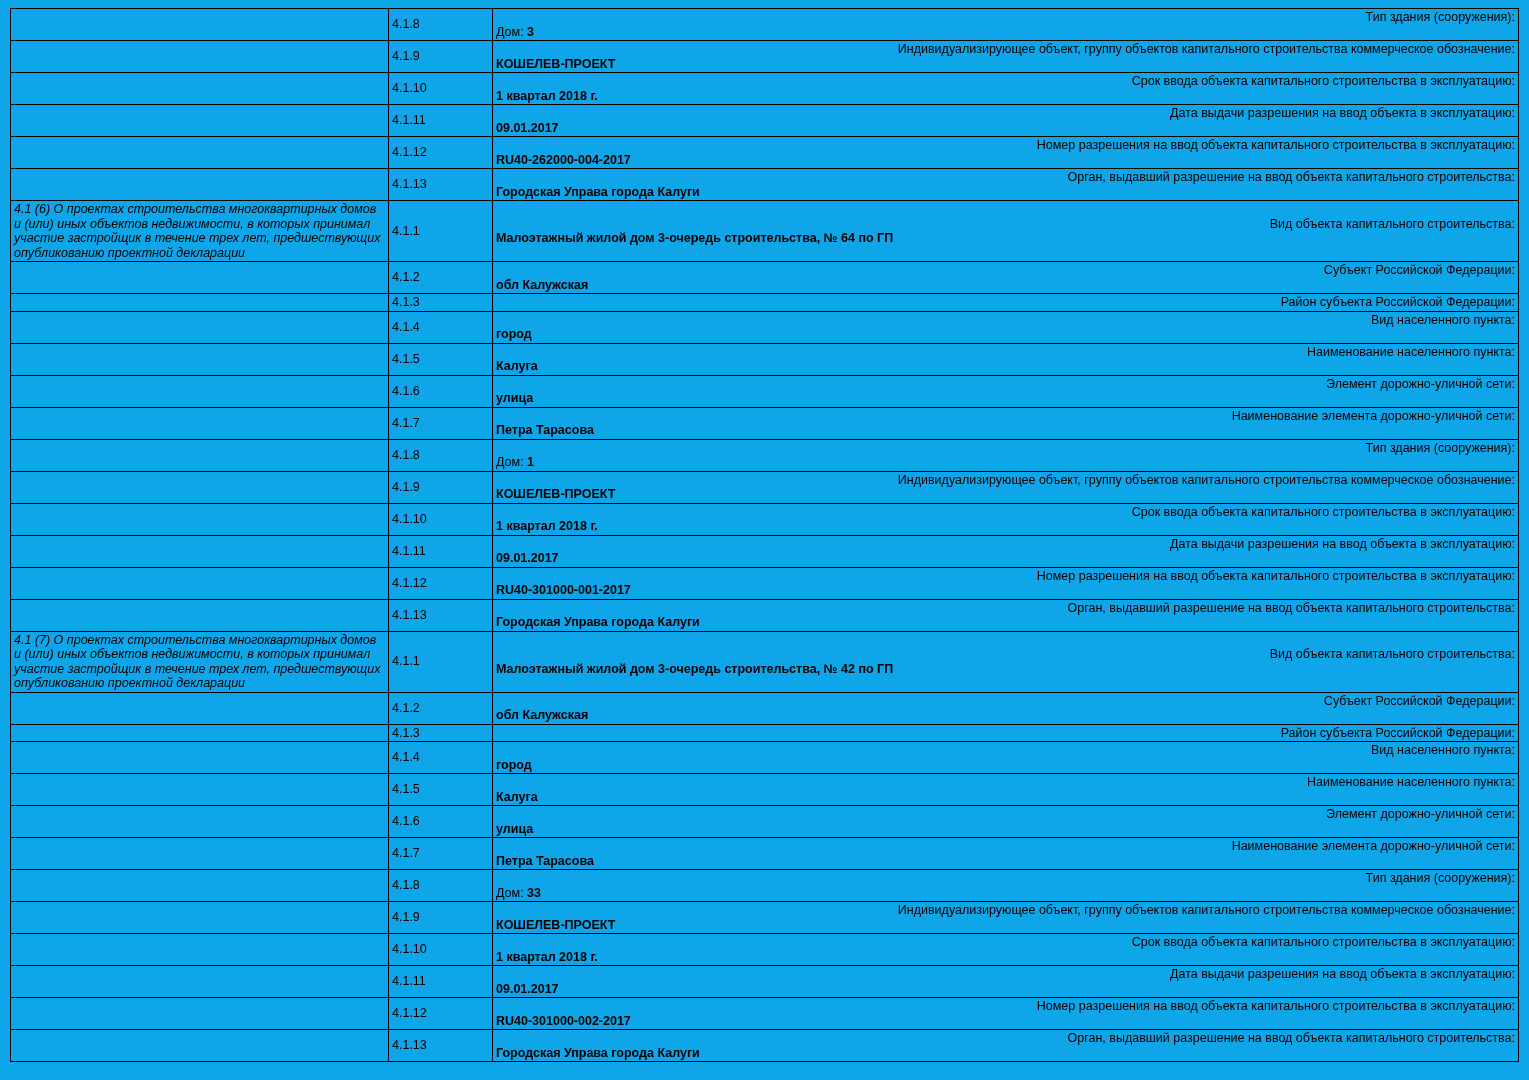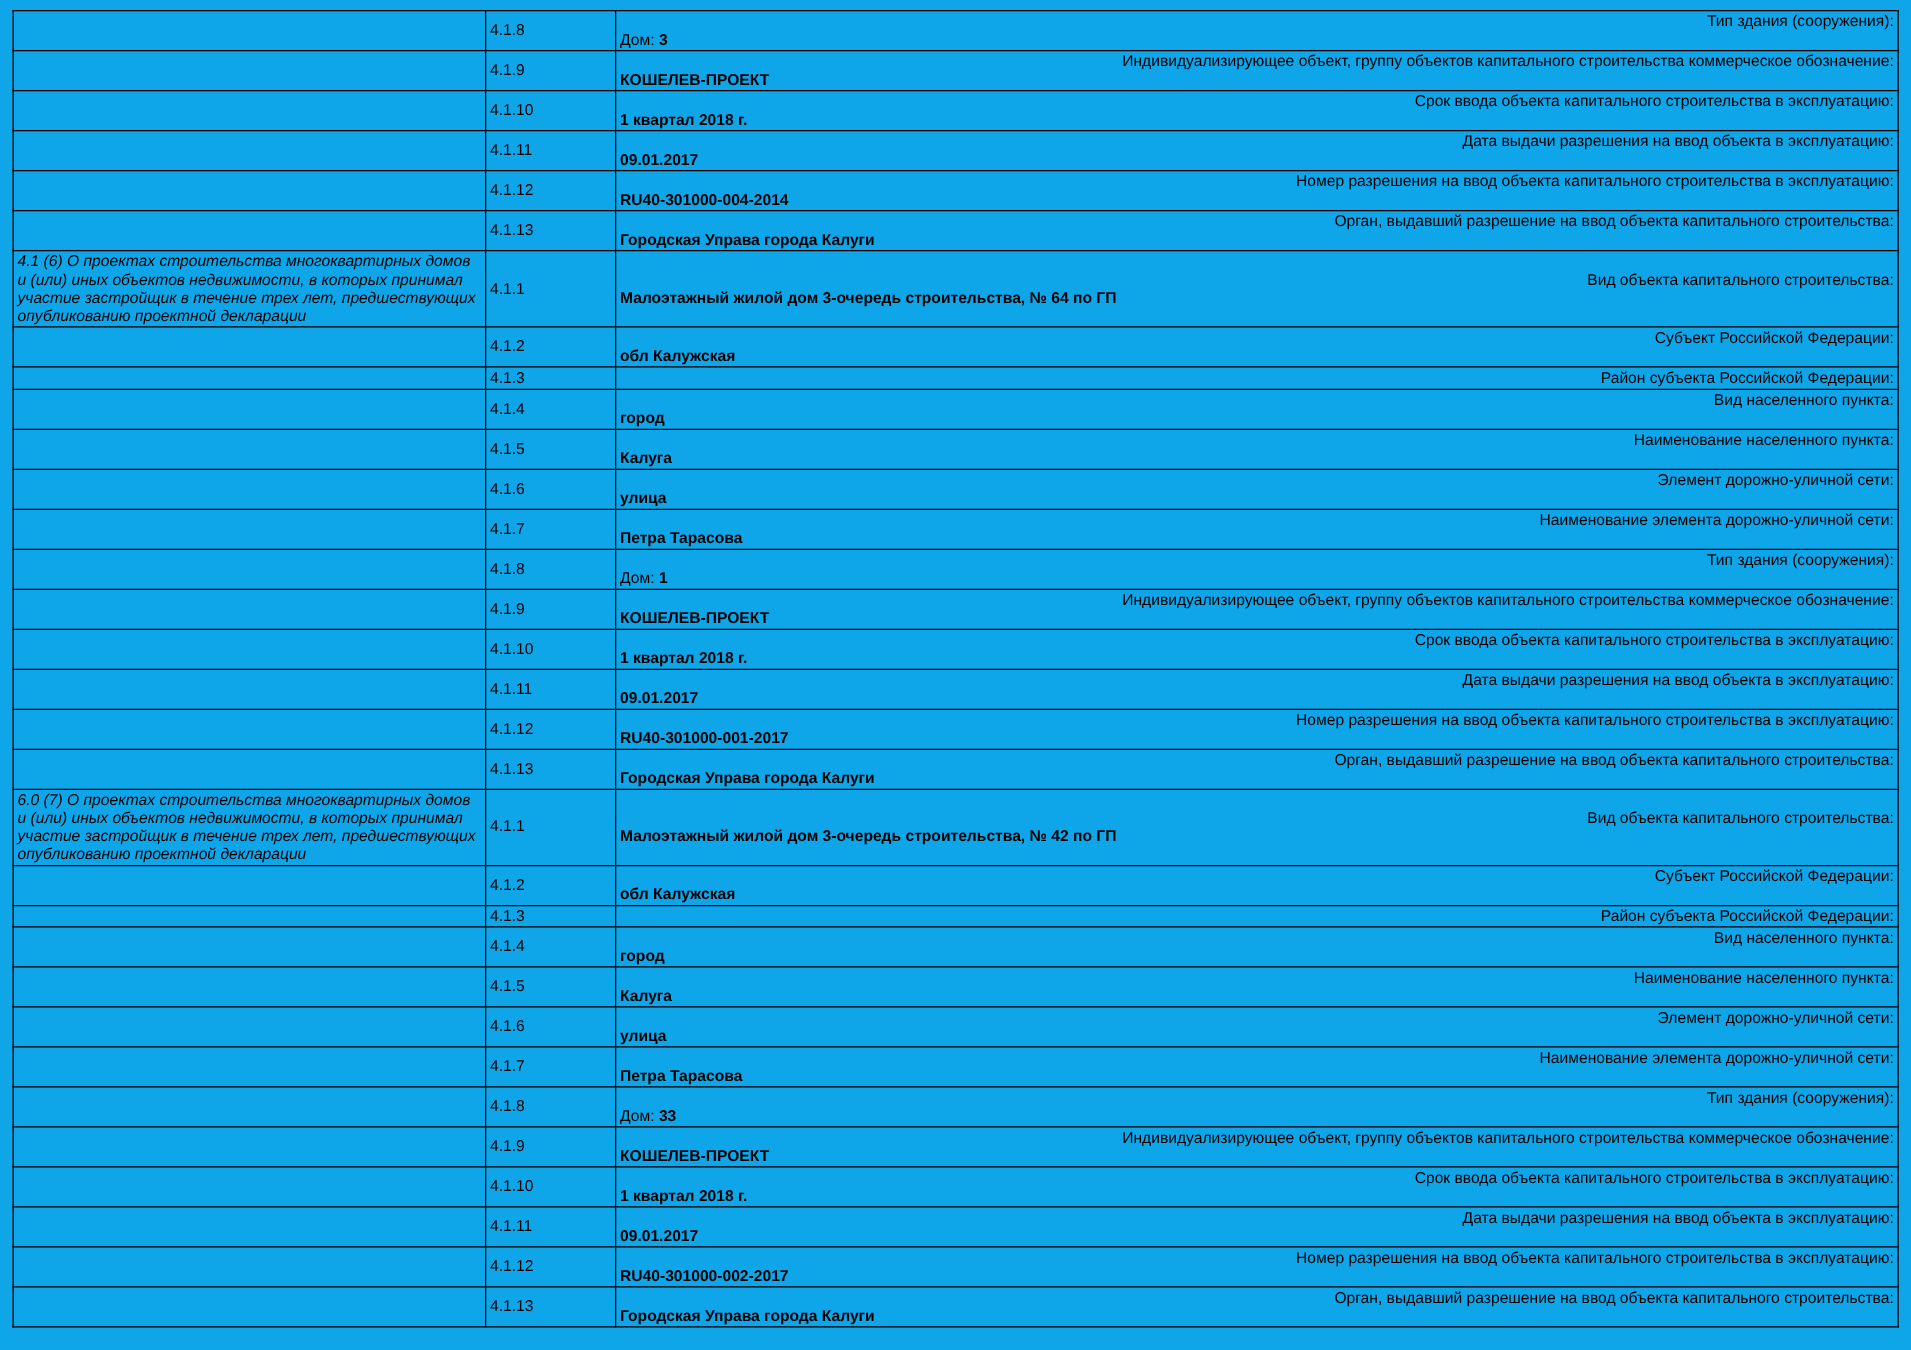--- a/index.html
+++ b/index.html
@@ -87,21 +87,21 @@
     <td class="cell-content">
       <div class="field-label">Дата выдачи разрешения на ввод объекта в эксплуатацию:</div>
       <div class="field-value"><span class="value-prefix"></span><span class="value-bold">09.01.2017</span></div>
     </td>
   </tr>
         <tr>
     <td class="cell-desc"></td>
     <td class="cell-num">4.1.12</td>
     <td class="cell-content">
       <div class="field-label">Номер разрешения на ввод объекта капитального строительства в эксплуатацию:</div>
-      <div class="field-value"><span class="value-prefix"></span><span class="value-bold">RU40-301000-004-2014</span></div>
+      <div class="field-value"><span class="value-prefix"></span><span class="value-bold">RU40-262000-004-2017</span></div>
     </td>
   </tr>
         <tr>
     <td class="cell-desc"></td>
     <td class="cell-num">4.1.13</td>
     <td class="cell-content">
       <div class="field-label">Орган, выдавший разрешение на ввод объекта капитального строительства:</div>
       <div class="field-value"><span class="value-prefix"></span><span class="value-bold">Городская Управа города Калуги</span></div>
     </td>
   </tr>
@@ -203,21 +203,21 @@
   </tr>
         <tr>
     <td class="cell-desc"></td>
     <td class="cell-num">4.1.13</td>
     <td class="cell-content">
       <div class="field-label">Орган, выдавший разрешение на ввод объекта капитального строительства:</div>
       <div class="field-value"><span class="value-prefix"></span><span class="value-bold">Городская Управа города Калуги</span></div>
     </td>
   </tr>
         <tr class="row-tall">
-    <td class="cell-desc">6.0 (7) О проектах строительства многоквартирных домов и (или) иных объектов недвижимости, в которых принимал участие застройщик в течение трех лет, предшествующих опубликованию проектной декларации</td>
+    <td class="cell-desc">4.1 (7) О проектах строительства многоквартирных домов и (или) иных объектов недвижимости, в которых принимал участие застройщик в течение трех лет, предшествующих опубликованию проектной декларации</td>
     <td class="cell-num">4.1.1</td>
     <td class="cell-content">
       <div class="field-label">Вид объекта капитального строительства:</div>
       <div class="field-value"><span class="value-prefix"></span><span class="value-bold">Малоэтажный жилой дом 3-очередь строительства, № 42 по ГП</span></div>
     </td>
   </tr>
         <tr>
     <td class="cell-desc"></td>
     <td class="cell-num">4.1.2</td>
     <td class="cell-content">

